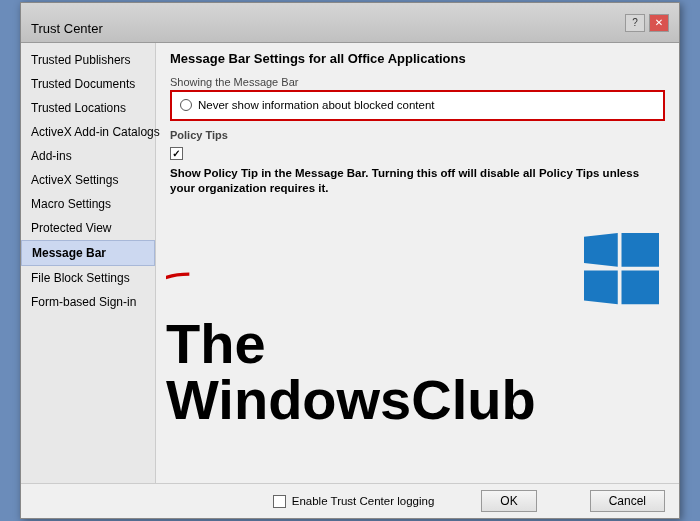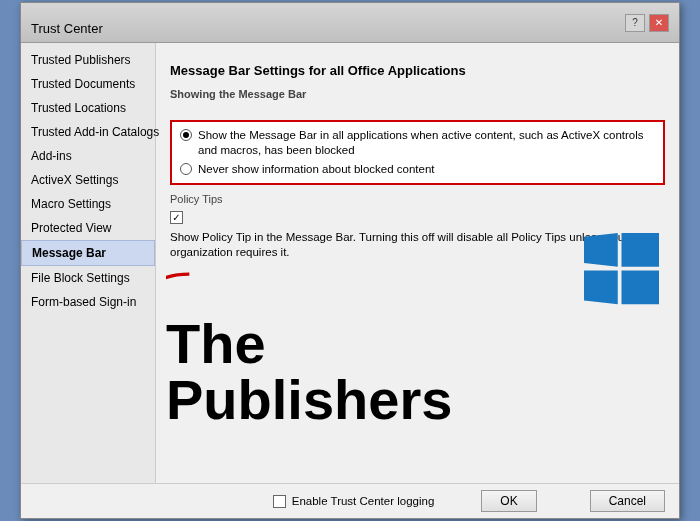--- a/index.html
+++ b/index.html
@@ -76,35 +76,35 @@
       font-size: 12px;
       white-space: nowrap;
     }
     .sidebar-item.active {
       background: #ccd8f0;
       border: 1px solid #a8b8d8;
       font-weight: bold;
     }
     .main-panel {
       flex: 1;
-      padding: 20px 14px;
+      padding: 8px 14px;
       overflow: hidden;
       position: relative;
     }
     .main-panel h3 {
       font-size: 13px;
       font-weight: bold;
       margin-bottom: 10px;
       color: #000;
     }
     .section-label {
       font-size: 11px;
       color: #444;
-      margin-bottom: 20px;
-      font-weight: bold;
+      margin-bottom: 2px;
+      font-weight: normal;
     }
     .radio-group {
       border: 2px solid #cc0000;
       padding: 6px 8px;
       margin-bottom: 8px;
       background: #fff;
     }
     .radio-option {
       display: flex;
       align-items: flex-start;
@@ -133,20 +133,21 @@
       border-radius: 50%;
       background: #000;
     }
     .radio-text {
       font-size: 11.5px;
       line-height: 1.3;
       color: #000;
     }
     .policy-section {
       margin-top: 8px;
+      font-weight: bold;
     }
     .policy-label {
       font-size: 11px;
       color: #444;
       margin-bottom: 5px;
     }
     .checkbox-row {
       display: flex;
       align-items: flex-start;
       gap: 6px;
@@ -245,40 +246,36 @@
       <div class="title-btn close">✕</div>
     </div>
   </div>
 
   <div class="content">
 
     <div class="sidebar">
       <div class="sidebar-item">Trusted Publishers</div>
       <div class="sidebar-item">Trusted Documents</div>
       <div class="sidebar-item">Trusted Locations</div>
-      <div class="sidebar-item">Trusted Add-in Catalogs</div>
+      <div class="sidebar-item">ActiveX Add-in Catalogs</div>
       <div class="sidebar-item">Add-ins</div>
       <div class="sidebar-item">ActiveX Settings</div>
       <div class="sidebar-item">Macro Settings</div>
       <div class="sidebar-item">Protected View</div>
       <div class="sidebar-item active">Message Bar</div>
       <div class="sidebar-item">File Block Settings</div>
       <div class="sidebar-item">Form-based Sign-in</div>
     </div>
 
     <div class="main-panel">
       <h3>Message Bar Settings for all Office Applications</h3>
 
       <div class="section-label">Showing the Message Bar</div>
 
       <div class="radio-group">
-        <div class="radio-option">
-          <div class="radio-btn selected"></div>
-          <span class="radio-text">Show the Message Bar in all applications when active content, such as ActiveX controls and macros, has been blocked</span>
-        </div>
         <div class="radio-option">
           <div class="radio-btn"></div>
           <span class="radio-text">Never show information about blocked content</span>
         </div>
       </div>
 
       <div class="policy-section">
         <div class="policy-label">Policy Tips</div>
         <div class="checkbox-row">
           <div class="checkbox checked"></div>
@@ -299,21 +296,21 @@
 
         <svg viewBox="0 0 100 100" style="position:absolute;top:0;right:10px;width:75px;height:75px;">
           <polygon points="0,5 45,0 45,45 0,40" fill="#1a78c2"></polygon>
           <polygon points="50,0 100,0 100,45 50,45" fill="#1a78c2"></polygon>
           <polygon points="0,50 45,50 45,95 0,90" fill="#1a78c2"></polygon>
           <polygon points="50,50 100,50 100,95 50,95" fill="#1a78c2"></polygon>
         </svg>
 
         <div style="position:absolute;bottom:5px;left:0;font-size:56px;font-weight:900;color:#000;line-height:1;font-family:'Arial Black',Arial,sans-serif;">
           <div>The</div>
-          <div>Publishers</div>
+          <div>WindowsClub</div>
         </div>
       </div>
     </div>
   </div>
 
   <div class="bottom-footer">
     <div class="footer-left">
       <div class="footer-checkbox"></div>
       <span class="footer-label">Enable Trust Center logging</span>
     </div>

